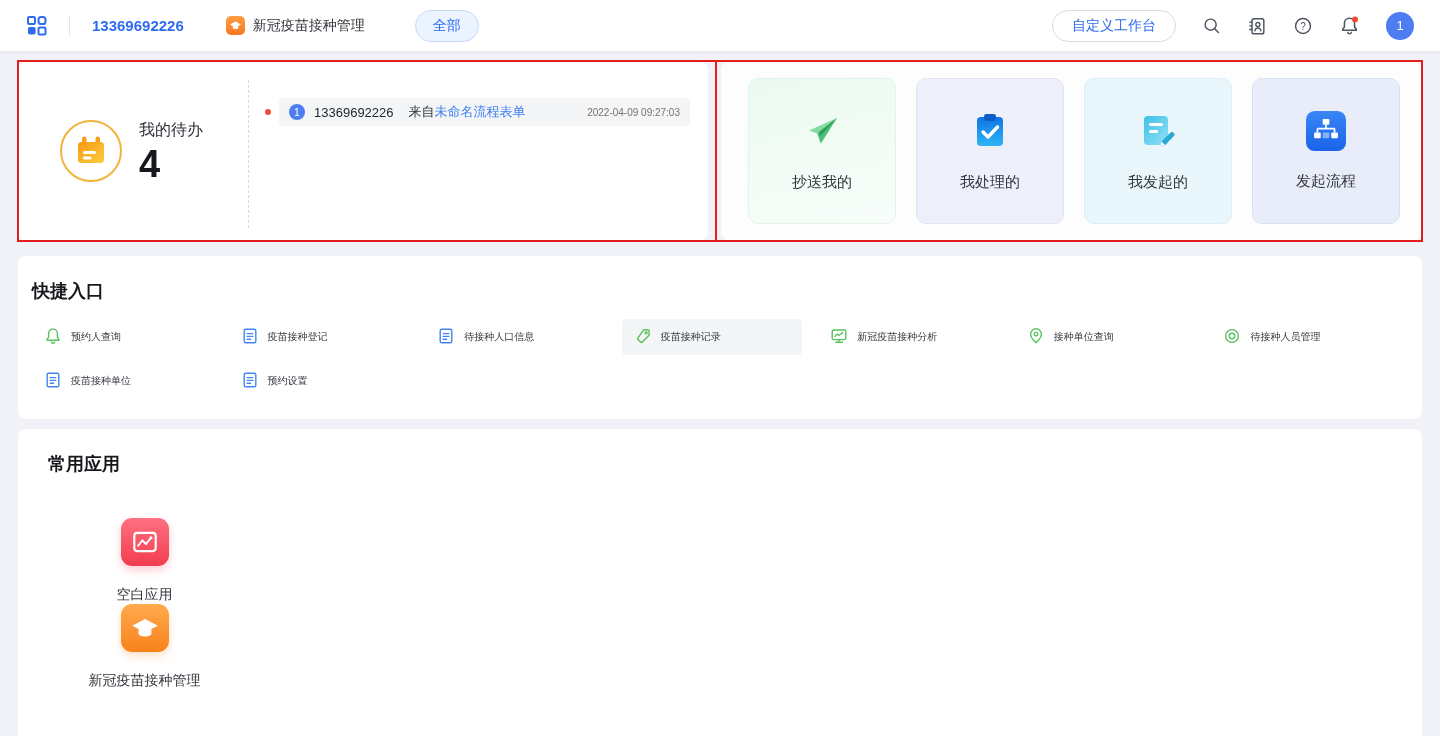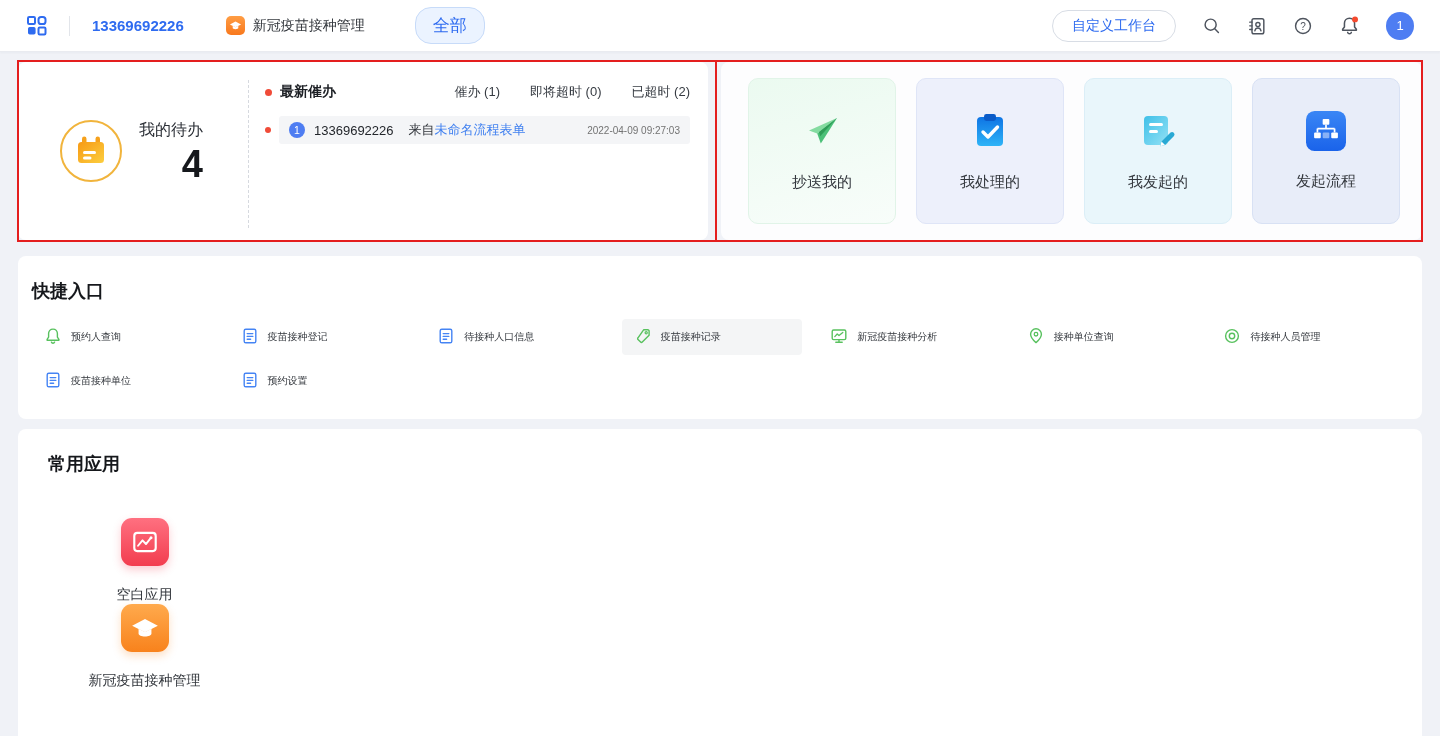--- a/index.html
+++ b/index.html
@@ -12,38 +12,38 @@
   .nav-left, .nav-right { display: flex; align-items: center; }
   .nav-right { margin-left: auto; gap: 26px; }
   .icon-btn { display: flex; align-items: center; justify-content: center; cursor: pointer; background: none; border: none; }
   .nav-divider { width: 1px; height: 20px; background: #e2e5ea; margin: 0 22px; }
   .workspace-id { color: #2e6bf0; font-size: 15px; font-weight: bold; cursor: pointer; }
   .app-chip { display: flex; align-items: center; gap: 8px; margin-left: 42px; cursor: pointer; }
   .mini-app-icon { width: 19px; height: 19px; border-radius: 5px; background: linear-gradient(180deg,#ff9d44,#f8781d);
                    display: flex; align-items: center; justify-content: center; }
   .app-chip-name { font-size: 14px; color: #33373d; }
   .pill-all { margin-left: 50px; padding: 6px 17px; border-radius: 16px; background: #ebf3ff;
-              border: 1px solid #c7dbf9; color: #2e6bf0; font-size: 17px; cursor: pointer; }
+              border: 1px solid #c7dbf9; color: #2e6bf0; font-size: 14px; cursor: pointer; }
   .pill-customize { padding: 6px 19px; border-radius: 16px; background: #fff; border: 1px solid #d8dde5;
                     color: #2e6bf0; font-size: 14px; cursor: pointer; }
   .bell-wrap { position: relative; }
   .avatar { width: 28px; height: 28px; border-radius: 50%; background: #4e7df2; color: #fff;
             font-size: 13px; display: flex; align-items: center; justify-content: center; cursor: pointer; }
 
   
   .content { padding: 10px 18px 0; }
   .card { background: #fff; border-radius: 8px; }
 
   .top-section { position: relative; display: flex; gap: 13px; height: 178px; margin-bottom: 16px; }
   .red-outline { position: absolute; inset: -2px -1px; border: 2px solid #e41e1e; z-index: 6; pointer-events: none; }
   .red-vline { position: absolute; left: 697px; top: -2px; bottom: -2px; width: 2px; background: #e41e1e; z-index: 6; pointer-events: none; }
 
   
   .todo-card { width: 690px; display: flex; }
-  .todo-left { width: 230px; display: flex; align-items: center; padding-left: 42px; gap: 17px; flex: none; text-align: right; }
+  .todo-left { width: 230px; display: flex; align-items: center; padding-left: 42px; gap: 17px; flex: none; }
   .todo-ring { width: 62px; height: 62px; border-radius: 50%; border: 2px solid #f1b43c;
                display: flex; align-items: center; justify-content: center; flex: none; }
   .todo-title { font-size: 16px; color: #2b2f36; }
   .todo-count { font-size: 38px; font-weight: bold; color: #16181c; margin-top: 4px; line-height: 1; }
   .dashed-div { border-left: 1px dashed #d6d9df; margin: 18px 0 12px; }
   .reminders { flex: 1; padding: 21px 18px 0 16px; min-width: 0; }
   .rem-header { display: flex; align-items: center; }
   .dot-red { width: 7px; height: 7px; border-radius: 50%; background: #f04b38; flex: none; }
   .dot-red.sm { width: 6px; height: 6px; }
   .rem-title { font-size: 14px; font-weight: bold; color: #1d2025; margin-left: 8px; }
@@ -169,29 +169,20 @@
             <rect x="9" y="22.5" width="8.5" height="3" rx="1.5" fill="#fff"></rect>
           </svg>
         </span>
         <span class="todo-meta">
           <div class="todo-title">我的待办</div>
           <div class="todo-count">4</div>
         </span>
       </div>
       <div class="dashed-div"></div>
       <div class="reminders">
-        <div class="rem-header">
-          <span class="dot-red"></span>
-          <span class="rem-title">最新催办</span>
-          <div class="rem-tabs">
-            <span class="rem-tab">催办 (1)</span>
-            <span class="rem-tab">即将超时 (0)</span>
-            <span class="rem-tab">已超时 (2)</span>
-          </div>
-        </div>
         <div class="rem-item">
           <span class="dot-red sm"></span>
           <div class="rem-row">
             <span class="rem-badge">1</span>
             <span class="rem-name">13369692226</span>
             <span class="rem-src"><span>来自</span><span class="rem-link">未命名流程表单</span></span>
             <span class="rem-time">2022-04-09 09:27:03</span>
           </div>
         </div>
       </div>

